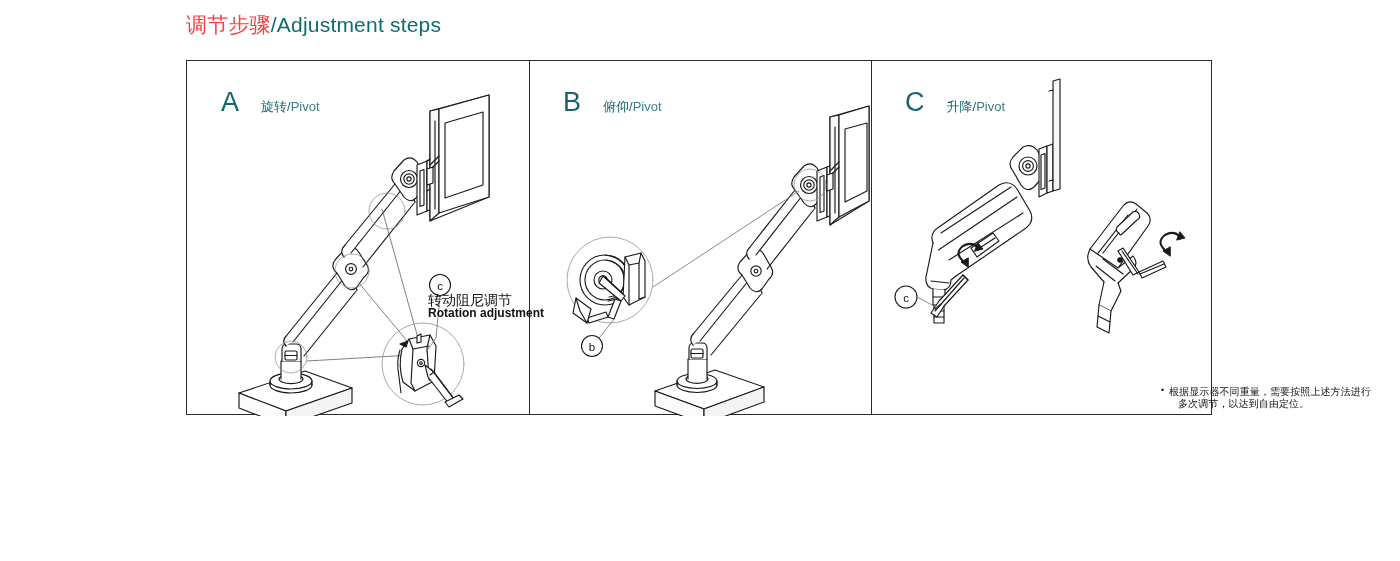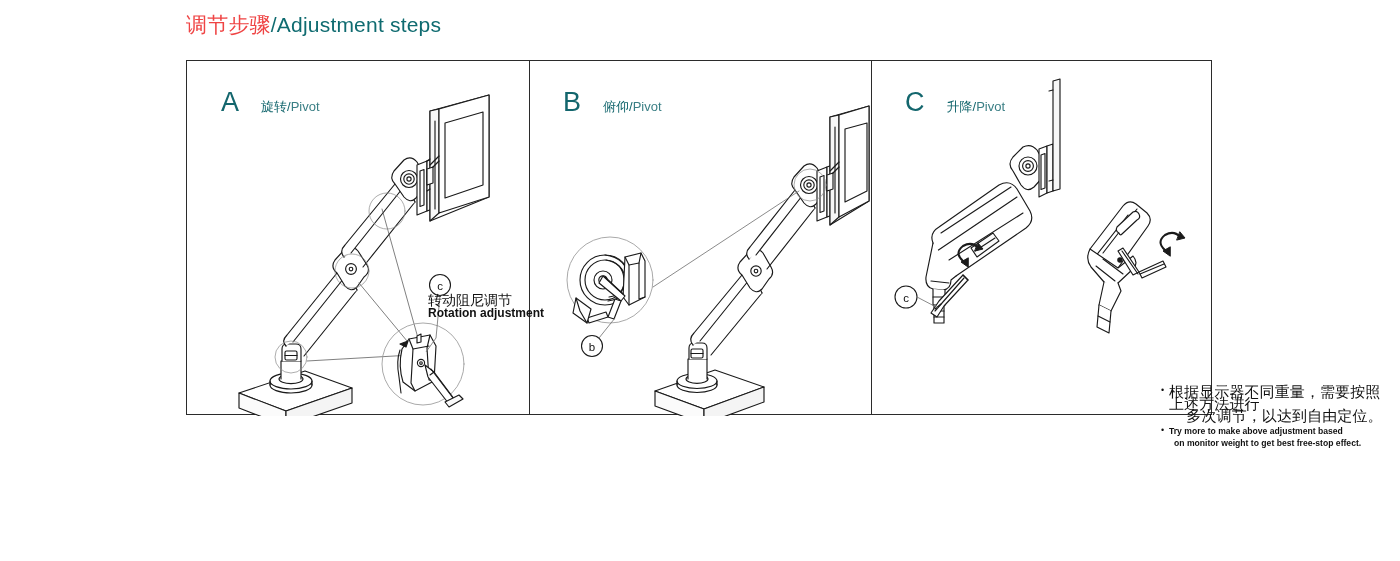--- a/index.html
+++ b/index.html
@@ -126,25 +126,25 @@
   .note-item::before {
     content: "•";
     position: absolute;
     left: 0;
     top: -1px;
     font-size: 9px;
     line-height: 11px;
     color: #111;
   }
   .note-cn {
-    font-size: 15px;
+    font-size: 10px;
     line-height: 12px;
     letter-spacing: 0.1px;
   }
-  .note-cn .l2 { display: block; padding-left: 9px; text-align: center; }
+  .note-cn .l2 { display: block; padding-left: 9px; }
   .note-en {
     font-size: 8.6px;
     line-height: 11.5px;
     font-weight: bold;
   }
   .note-en .l2 { display: block; padding-left: 5px; }
 </style>
 </head>
 <body>
 
@@ -448,22 +448,16 @@
       </g>
     </svg>
 
     <div id="note-block">
       <div class="note-item">
         <div class="note-cn">
           <span>根据显示器不同重量，需要按照上述方法进行</span>
           <span class="l2">多次调节，以达到自由定位。</span>
         </div>
       </div>
-      <div class="note-item">
-        <div class="note-en">
-          <span>Try more to make above adjustment based</span>
-          <span class="l2">on monitor weight to get best free-stop effect.</span>
-        </div>
-      </div>
     </div>
   </div>
 
 </div>
 
 </body></html>

